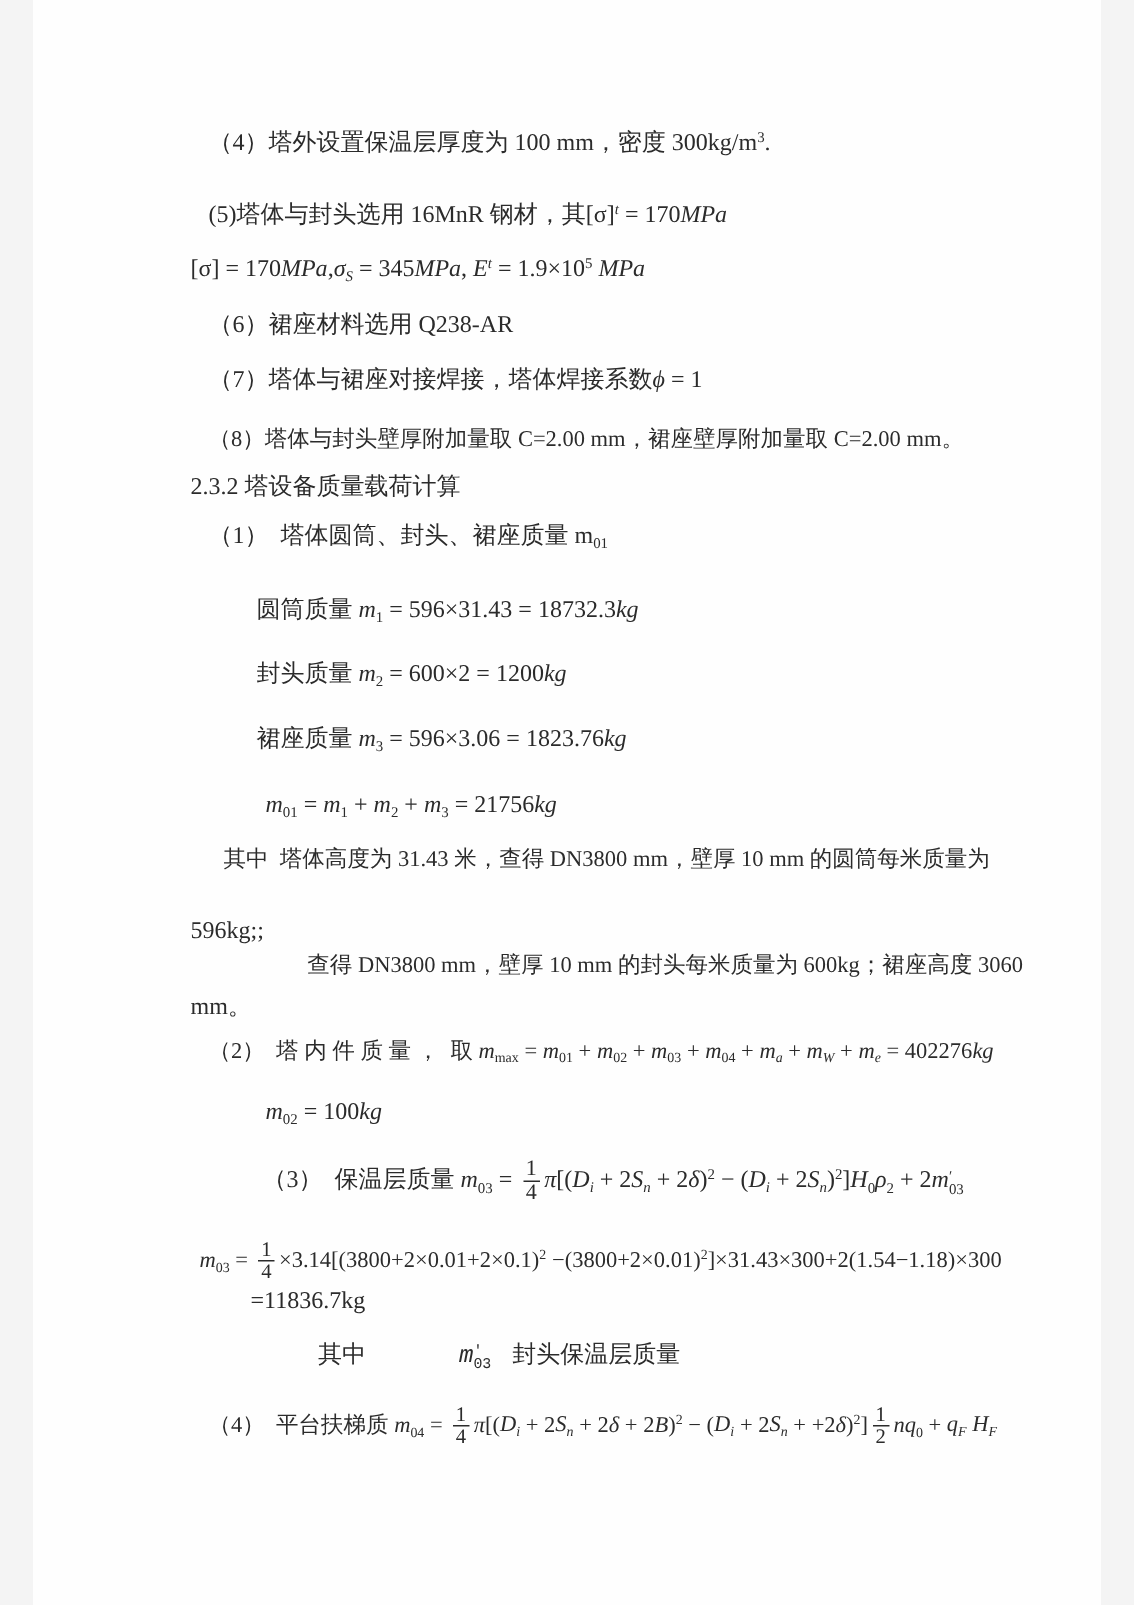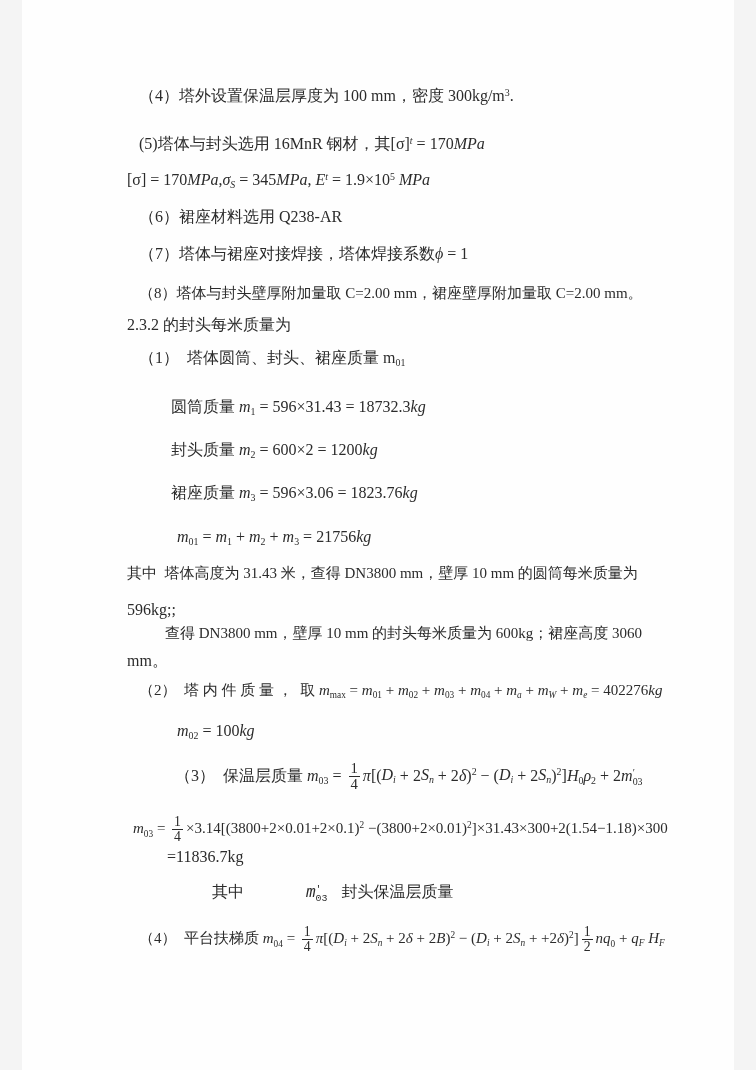--- a/index.html
+++ b/index.html
@@ -25,47 +25,47 @@
   .frac{display:inline-block;vertical-align:middle;text-align:center;margin:0 3px;line-height:1.05;font-size:0.92em;}
   .frac .fn{display:block;padding:0 2px;}
   .frac .fd{display:block;border-top:1px solid #2b2b2b;padding:0 2px;}
   
   .ss{display:inline-block;vertical-align:-0.45em;line-height:0.9;font-size:0.62em;text-align:left;}
   .ss span{display:block;}
   
   .ml-item{margin-left:12px;}
   .ml-f1{margin-left:44px;}
   .ml-f2{margin-left:50px;}
-  .ml-f3{margin-left:38px;}
+  .ml-f3{margin-left:38px;text-align:right;}
   .ml-f4{margin-left:40px;}
   .ml-f0{margin-left:6px;}
   .ml-note{margin-left:85px;font-family:Liberation Mono, monospace;}
   
   .g25{margin-bottom:25px;} .g20{margin-bottom:20px;} .g13{margin-bottom:13px;}
   .g14{margin-bottom:14px;} .g18{margin-bottom:18px;} .g8{margin-bottom:8px;}
   .g10{margin-bottom:10px;} .g26{margin-bottom:26px;} .g15{margin-bottom:15px;}
-  .g9{margin-bottom:13px;}  .g2{margin-bottom:2px;}  .g4{margin-bottom:4px;}
+  .g9{margin-bottom:24px;text-align:center;}  .g2{margin-bottom:2px;}  .g4{margin-bottom:4px;}
   .g22{margin-bottom:22px;margin-left:48px;} .g0{margin-bottom:0;}
   .tall{line-height:1.25;}
   .tight{font-size:15px;}
   .wrapok{white-space:normal;}
   .gap{display:inline-block;width:62px;}
   .gap-sm{display:inline-block;width:14px;}
 </style>
 </head>
 <body>
 
 <div class="page">
   <p class="ln ml-item g25">（4）塔外设置保温层厚度为 100 mm，密度 300kg/m<sup>3</sup>.</p>
   <p class="ln ml-item g13">(5)塔体与封头选用 16MnR 钢材，其[σ]<sup><i>t</i></sup> = 170<i>MPa</i></p>
   <p class="ln g13">[σ] = 170<i>MPa</i>,<i>σ<sub>S</sub></i> = 345<i>MPa</i>, <i>E</i><sup><i>t</i></sup> = 1.9×10<sup>5</sup> <i>MPa</i></p>
   <p class="ln ml-item g14">（6）裙座材料选用 Q238-AR</p>
   <p class="ln ml-item g18">（7）塔体与裙座对接焊接，塔体焊接系数<i>ϕ</i> = 1</p>
   <p class="ln ml-item g8 tight">（8）塔体与封头壁厚附加量取 C=2.00 mm，裙座壁厚附加量取 C=2.00 mm。</p>
-  <p class="ln g10">2.3.2 的封头每米质量为</p>
+  <p class="ln g10">2.3.2 塔设备质量载荷计算</p>
   <p class="ln ml-item g26">（1）&nbsp;&nbsp;塔体圆筒、封头、裙座质量 m<sub>01</sub></p>
   <p class="ln ml-f1 g20">圆筒质量 <i>m</i><sub>1</sub> = 596×31.43 = 18732.3<i>kg</i></p>
   <p class="ln ml-f1 g20">封头质量 <i>m</i><sub>2</sub> = 600×2 = 1200<i>kg</i></p>
   <p class="ln ml-f1 g20">裙座质量 <i>m</i><sub>3</sub> = 596×3.06 = 1823.76<i>kg</i></p>
   <p class="ln ml-f2 g15"><i>m</i><sub>01</sub> = <i>m</i><sub>1</sub> + <i>m</i><sub>2</sub> + <i>m</i><sub>3</sub> = 21756<i>kg</i></p>
   <p class="ln g9 tight wrapok">其中&nbsp;&nbsp;塔体高度为 31.43 米，查得 DN3800 mm，壁厚 10 mm 的圆筒每米质量为</p>
   <p class="ln g2">596kg;;</p>
   <p class="ln ml-f3 g4 tight wrapok">查得 DN3800 mm，壁厚 10 mm 的封头每米质量为 600kg；裙座高度 3060</p>
   <p class="ln g8">mm。</p>
   <p class="ln ml-item g18 tight">（2）&nbsp;&nbsp;塔 内 件 质 量 ，&nbsp;&nbsp;取 <i>m</i><sub>max</sub> = <i>m</i><sub>01</sub> + <i>m</i><sub>02</sub> + <i>m</i><sub>03</sub> + <i>m</i><sub>04</sub> + <i>m<sub>a</sub></i> + <i>m<sub>W</sub></i> + <i>m<sub>e</sub></i> = 402276<i>kg</i></p>

